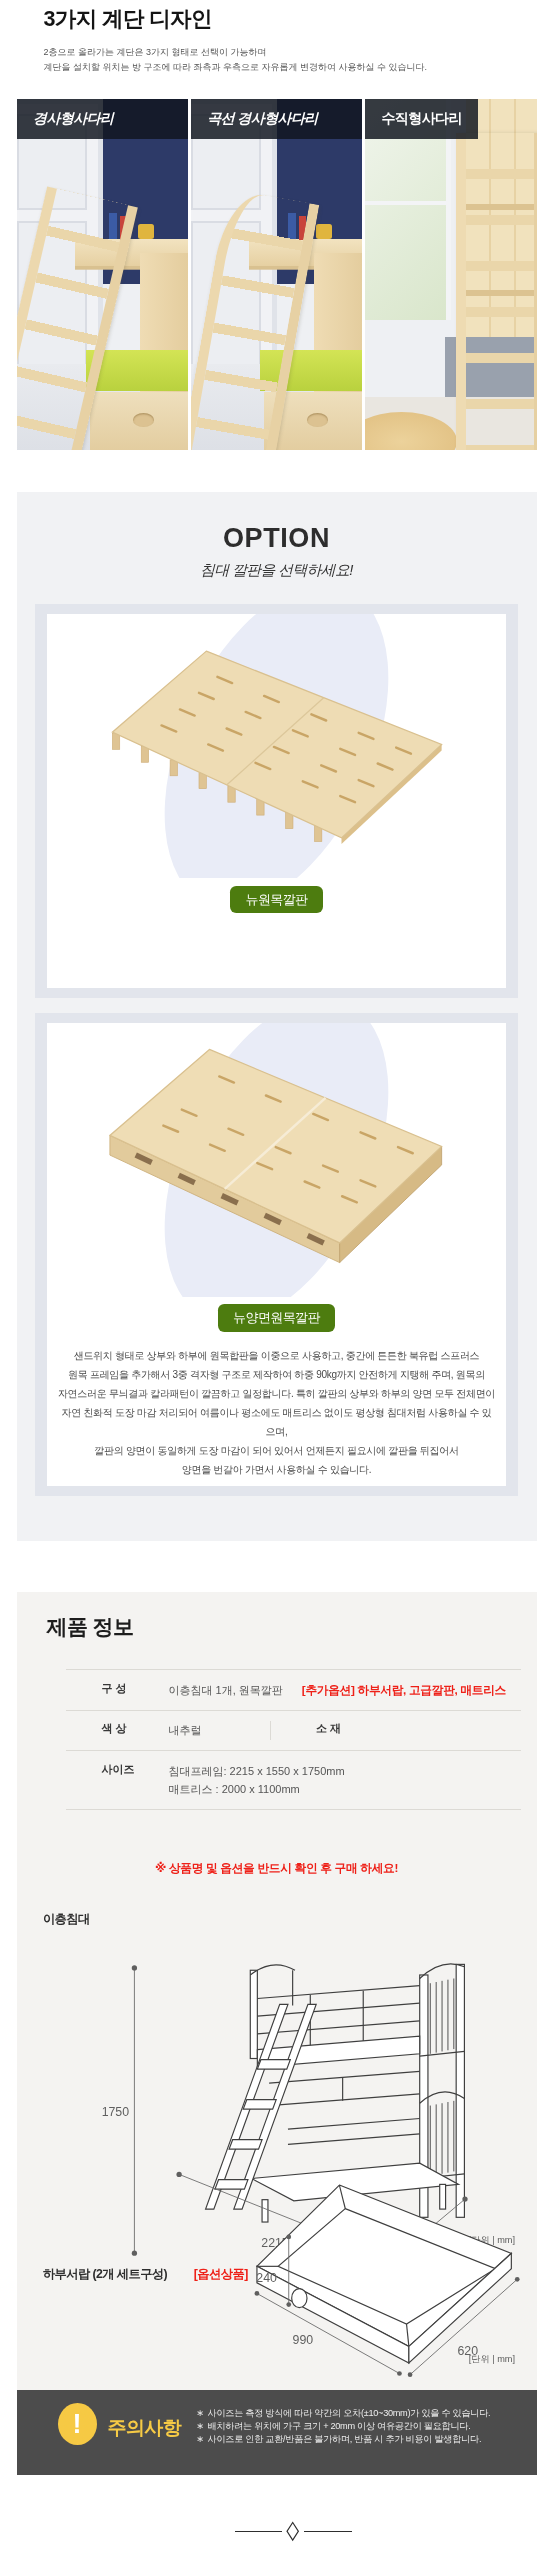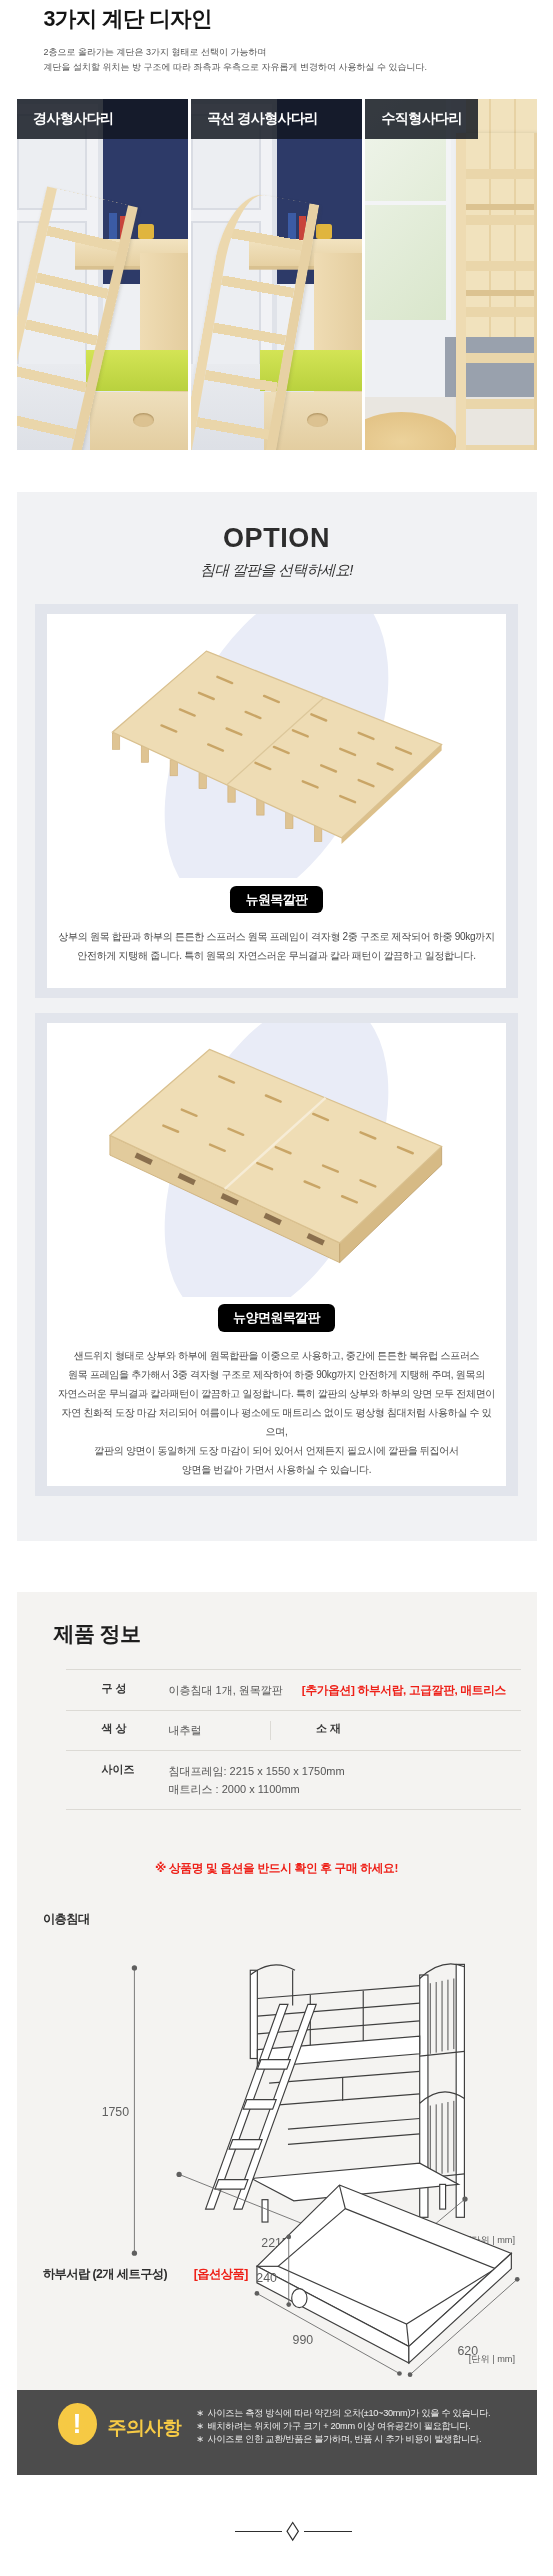--- a/index.html
+++ b/index.html
@@ -7,21 +7,21 @@
   .page{width:520px;margin:0 auto;background:#fff;overflow:hidden;}
 
   
   .sec-ladder{height:492px;background:#fff;}
   .sec-ladder h1{margin:0;padding:3.7px 0 0 27px;font-size:21.5px;font-weight:bold;color:#141414;letter-spacing:-0.6px;}
   .sec-ladder .desc{margin:12.3px 0 0 27px;font-size:9px;line-height:14.8px;color:#555;}
   .photo-row{display:flex;gap:2.5px;margin-top:24.6px;}
   .photo{position:relative;flex:1;height:351px;overflow:hidden;background:#eef0f3;margin:0;}
   .photo-label{position:absolute;left:0;top:0;z-index:9;background:rgba(17,21,31,.84);color:#fff;
     font-size:14px;font-weight:bold;padding:11px 16.6px;letter-spacing:-0.6px;white-space:nowrap;}
-  .photo-label.full{right:0;}
+  .photo-label.full{right:0;font-style:italic;}
   
   .sc{position:absolute;}
   .door{left:-16px;top:0;width:92px;height:289px;background:#f1f2f5;border:5.5px solid #e0e3e9;}
   .door .pane{position:absolute;left:11px;right:11px;border:2.5px solid #d9dce3;background:#eceef2;}
   .navy-wall{left:69px;right:0;top:0;height:185px;background:#2d3a68;}
   .floorA{left:0;right:0;bottom:0;height:86px;background:linear-gradient(#e9ebef,#dde0e6);}
   .shelfbar{left:58px;right:0;top:140px;height:27px;background:linear-gradient(#f2e3c0,#e6d0a2);box-shadow:0 3.7px 0 #d9c190;}
   .bookA{width:8.6px;height:26px;top:114px;background:#3b5ba5;}
   .bookB{width:7.4px;height:23.4px;top:117px;background:#c8443b;}
   .bookC{width:16px;height:14.8px;top:125px;background:#e0b53e;border-radius:2.5px;}
@@ -50,31 +50,31 @@
   .opt-title{padding-top:31px;text-align:center;font-size:27px;font-weight:bold;color:#2d2d2d;letter-spacing:0.6px;margin:0;}
   .opt-sub{margin:7.4px 0 0;text-align:center;font-size:14.8px;font-style:italic;color:#333;letter-spacing:-0.6px;}
   .opt-card{position:relative;margin:0 18.5px;background:#e2e5ec;}
   .opt-card.c1{margin-top:23.4px;height:394px;}
   .opt-card.c2{margin-top:14.8px;height:483px;}
   .card-inner{position:absolute;left:11.7px;right:11.7px;top:10.5px;bottom:9.8px;background:#fff;}
   .stage{position:relative;overflow:hidden;display:flex;align-items:center;justify-content:center;}
   .c1 .stage{height:264px;} .c2 .stage{height:274px;}
   .bg-ellipse{position:absolute;width:191px;height:344px;border-radius:50%;background:#e9ecf7;transform:rotate(24deg);}
   .panel-svg{position:relative;z-index:2;}
-  .badge{display:table;margin:7.4px auto 0;background:#000000;color:#fff;font-size:13px;font-weight:bold;
+  .badge{display:table;margin:7.4px auto 0;background:#4d7c0f;color:#fff;font-size:13px;font-weight:normal;
     padding:4.9px 15.4px;border-radius:6.2px;letter-spacing:-0.6px;}
   .card-desc{margin:13.5px 11px 0;text-align:center;font-size:10px;line-height:19px;color:#474747;letter-spacing:-0.3px;}
   .opt-note{margin-top:26px;text-align:center;font-size:9.2px;color:#9aa0a8;}
 
   
   .gap-white{height:51px;background:#fff;}
 
   
   .sec-product{position:relative;height:798px;background:#f4f3f1;}
-  .pi-title{position:absolute;left:28px;top:18.5px;margin:9px;font-size:21px;font-weight:bold;color:#1d1d1d;letter-spacing:-0.6px;}
+  .pi-title{position:absolute;left:28px;top:18.5px;margin:2px;font-size:21px;font-weight:bold;color:#1d1d1d;letter-spacing:-0.6px;}
   .ptable{position:absolute;left:49px;top:77px;width:455px;border-top:0.6px solid #dcdad5;font-size:11px;color:#555;}
   .prow{display:flex;border-bottom:0.6px solid #dcdad5;padding:10.5px 0;}
   .pcell{display:flex;flex:1;}
   .pcell.divided{border-left:0.6px solid #dcdad5;padding-left:45px;}
   .plabel{width:41px;margin-left:36px;font-weight:bold;color:#383838;font-size:11px;flex-shrink:0;}
   .pcell.divided .plabel{margin-left:0;}
   .pval{margin-left:26px;line-height:18.5px;}
   .pextra{color:#ee2018;margin-left:16px;font-size:11.7px;letter-spacing:-0.3px;font-weight:bold;}
   .pi-warning{position:absolute;left:0;right:0;top:269px;text-align:center;font-size:11.7px;font-weight:bold;color:#ee2018;letter-spacing:-0.3px;}
   .diagram-label{position:absolute;left:26.4px;font-size:12.3px;font-weight:bold;color:#2e2e2e;letter-spacing:-0.6px;}
@@ -215,24 +215,20 @@
               <line x1="413" y1="228" x2="437" y2="238"></line>
               <line x1="92" y1="139" x2="116" y2="149"></line>
                 <line x1="168" y1="170" x2="192" y2="180"></line>
               <line x1="245" y1="200" x2="269" y2="210"></line>
                 <line x1="322" y1="230" x2="346" y2="240"></line>
               <line x1="383" y1="254" x2="407" y2="264"></line>
             </g>
           </svg>
         </div>
         <div class="badge">뉴원목깔판</div>
-        <div class="card-desc">
-          <span>상부의 원목 합판과 하부의 튼튼한 스프러스 원목 프레임이 격자형 2중 구조로 제작되어 하중 90kg까지</span><br>
-          <span>안전하게 지탱해 줍니다. 특히 원목의 자연스러운 무늬결과 칼라 패턴이 깔끔하고 일정합니다.</span>
-        </div>
       </div>
     </div>
 
     <div class="opt-card c2">
       <div class="card-inner">
         <div class="stage">
           <div class="bg-ellipse"></div>
           <svg class="panel-svg" width="344" height="246" viewBox="0 0 560 400">
             <polygon points="8,160 382,335 382,367 8,192" fill="#e2cb9c" stroke="#cdb07c" stroke-width="1.5"></polygon>
             <g stroke="#8a6f4d" stroke-width="9">

